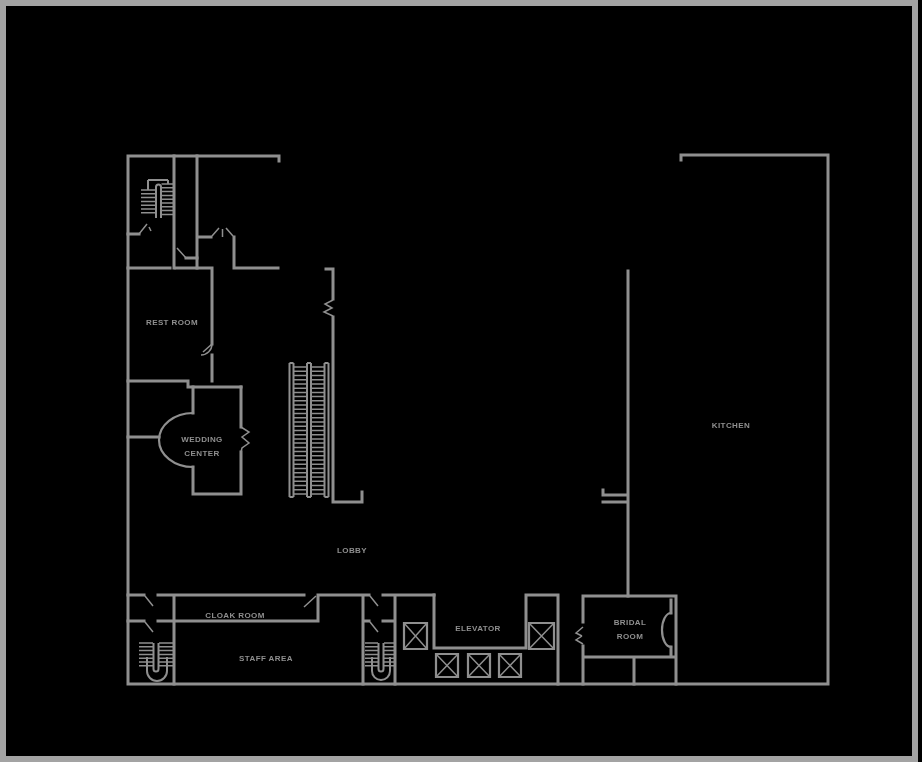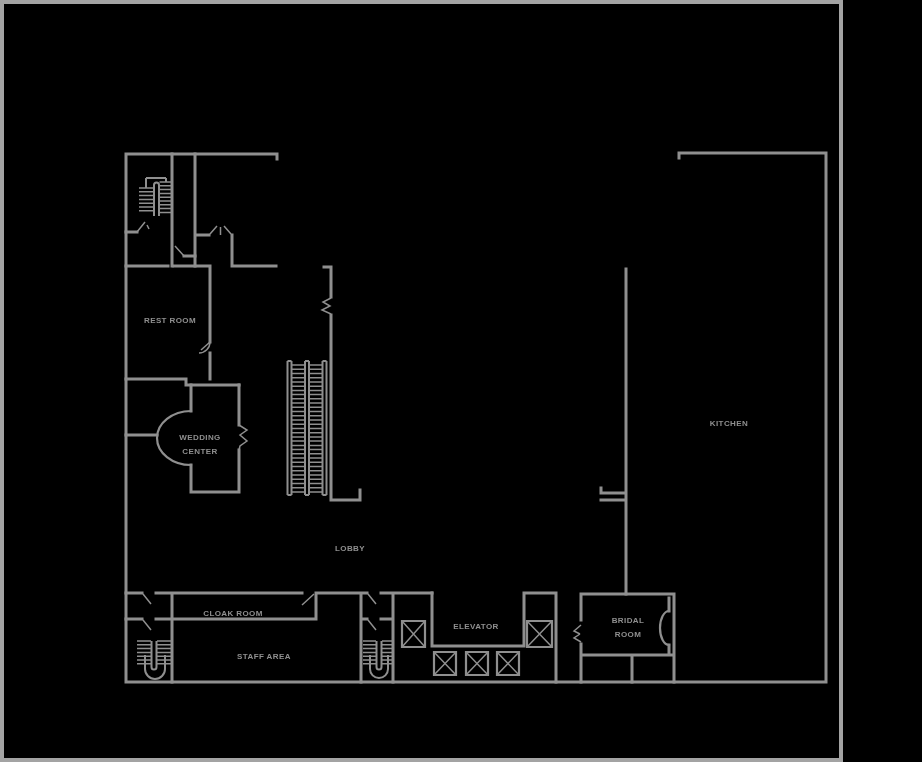--- a/index.html
+++ b/index.html
@@ -1,18 +1,18 @@
 <!DOCTYPE html>
 <html><head>
 <meta charset="utf-8">
 <style>
   html,body { margin:0; padding:0; background:#000; }
   .screen {
-    width:843px; height:762px; box-sizing:border-box;
-    background:#000; border:4px solid #a3a3a3; position:relative;
+    width:918px; height:762px; box-sizing:border-box;
+    background:#000; border:6px solid #a3a3a3; position:relative;
     font-family:"Liberation Sans", sans-serif;
   }
   svg { display:block; }
   .wall      { stroke:#8f8f8f; stroke-width:3;   fill:none; stroke-linecap:square; }
   .wall-med  { stroke:#8f8f8f; stroke-width:2.2; fill:none; stroke-linecap:square; }
   .rail      { stroke:#8f8f8f; stroke-width:2;   fill:none; stroke-linecap:butt; }
   .thin      { stroke:#8f8f8f; stroke-width:1.5; fill:none; stroke-linecap:butt; }
   .room-label {
     fill:#8f8f8f; font-family:"Liberation Sans", sans-serif;
     font-size:8px; font-weight:bold; letter-spacing:0.4px; text-anchor:middle;

